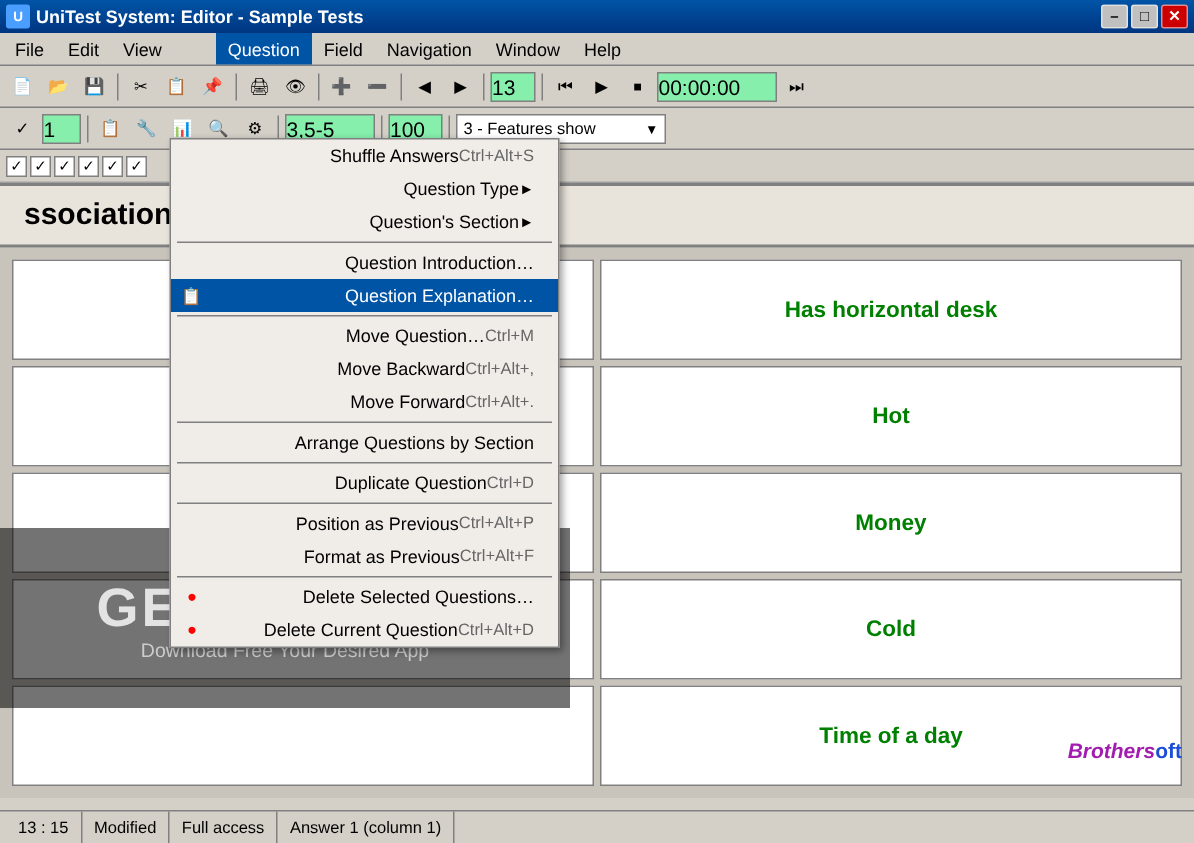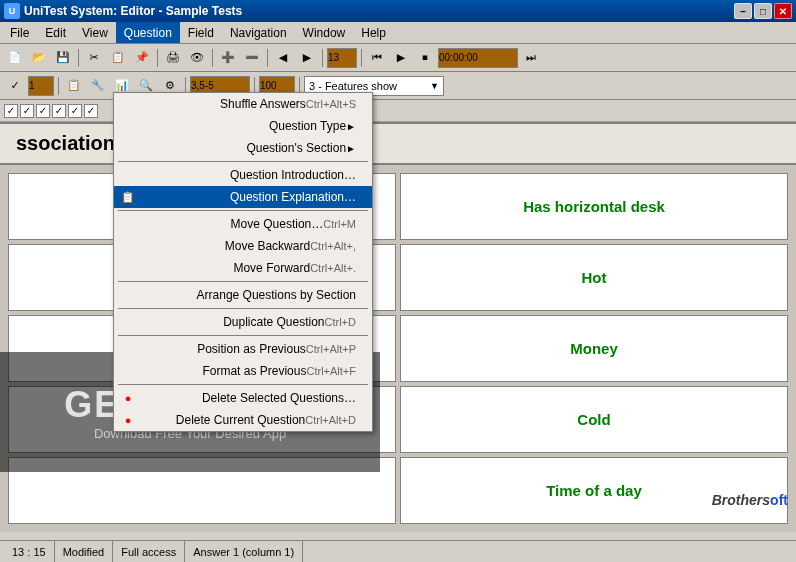--- a/index.html
+++ b/index.html
@@ -33,21 +33,21 @@
       padding: 0 2px;
     }
     .menu-item {
       padding: 2px 8px;
       cursor: pointer;
       font-size: 12px;
       height: 100%;
       display: flex;
       align-items: center;
     }
-    .menu-item.active { background: #0054a6; color: white; }
+    .menu-item.active { background: #0054a6; color: white; margin-left: 28px; }
 
     
     .toolbar-row {
       background: #d4d0c8;
       border-bottom: 1px solid #808080;
       height: 28px;
       display: flex;
       align-items: center;
       padding: 2px 4px;
       gap: 2px;
@@ -55,22 +55,22 @@
     .toolbar-btn {
       width: 22px; height: 22px;
       border: 1px solid transparent;
       background: transparent;
       display: flex; align-items: center; justify-content: center;
       cursor: pointer;
       font-size: 11px;
     }
     .toolbar-sep { width: 1px; height: 18px; background: #808080; margin: 0 2px; }
     .toolbar-input {
-      height: 20px; border: 1px solid #808080; background: #a16207;
-      padding: 0 0; font-size: 10px;
+      height: 20px; border: 1px solid #808080; background: #86efac;
+      padding: 0 0; font-size: 14px;
     }
 
     
     .toolbar-row2 {
       background: #d4d0c8;
       border-bottom: 1px solid #808080;
       height: 28px;
       display: flex;
       align-items: center;
       padding: 2px 4px;
@@ -342,21 +342,21 @@
     <div class="match-cell"></div>
     <div class="match-cell">Time of a day</div>
   </div>
 
   <div class="watermark">
     <div class="watermark-text">GET INTO PC</div>
     <div class="watermark-sub">Download Free Your Desired App</div>
   </div>
 
   <div class="brothersoft">
-    <span style="font-style:italic; color:#404040;">Brothers</span><span style="color:#1d4ed8;">oft</span>
+    <span style="font-style:italic; color:#a21caf;">Brothers</span><span style="color:#1d4ed8;">oft</span>
   </div>
 
 </div>
 
 <div class="context-menu">
   <div class="ctx-item">
     <span>Shuffle Answers</span>
     <span class="ctx-shortcut">Ctrl+Alt+S</span>
   </div>
   <div class="ctx-item">

